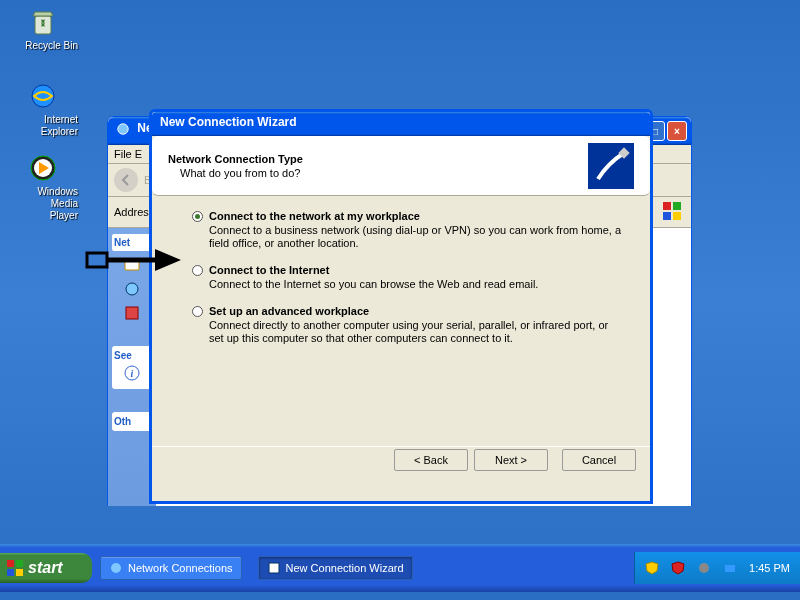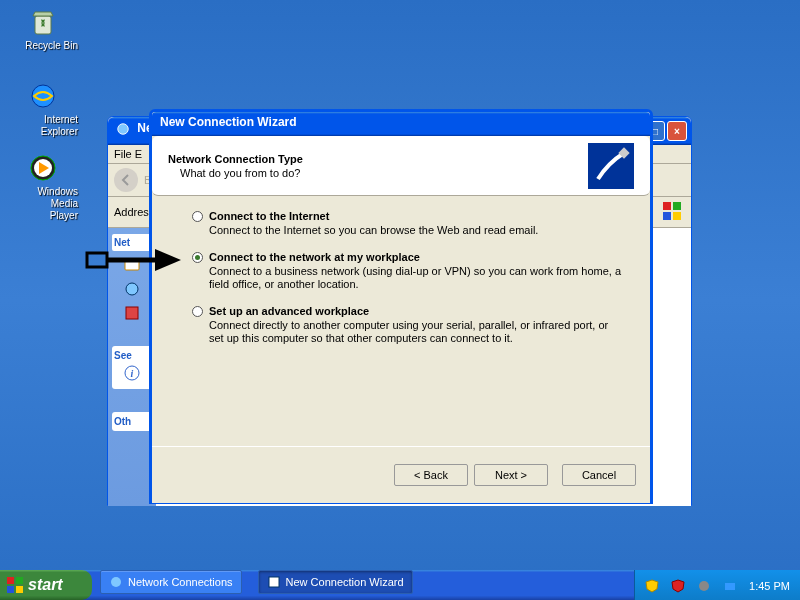--- a/index.html
+++ b/index.html
@@ -38,28 +38,28 @@
   .wiz-header .txt .t { font-weight:bold; font-size:11px; }
   .wiz-header .txt .s { font-size:11px; margin-left:12px; margin-top:2px; }
   .wiz-header .hicon { width:46px; height:46px; background:#003399; display:flex; align-items:center; justify-content:center; }
   .wiz-body { padding: 14px 28px 10px 40px; background:#ece9d8; height: 250px; }
   .opt { margin-bottom: 14px; position:relative; }
   .opt .row1 { display:flex; align-items:center; gap:6px; }
   .opt .radio { width:11px; height:11px; border-radius:50%; border:1px solid #555; background:#fff; display:flex; align-items:center; justify-content:center; flex-shrink:0; }
   .opt .radio.sel::after { content:''; width:5px; height:5px; border-radius:50%; background:#3a7a2e; }
   .opt .otitle { font-weight:bold; font-size:11px; }
   .opt .odesc { font-size:11px; margin-left:17px; margin-top:2px; line-height:13px; }
-  .wiz-footer { padding:17px 14px; border-top:1px solid #fff; display:flex; justify-content:flex-end; gap:6px; background:#ece9d8; }
+  .wiz-footer { padding:2px 14px; border-top:1px solid #fff; display:flex; justify-content:flex-end; gap:6px; background:#ece9d8; }
   .wbtn { width:74px; height:22px; background:#ece9d8; border:1px solid #999; border-radius:2px; font-size:11px; display:flex; align-items:center; justify-content:center; cursor:pointer; }
 
   
   .arrow-ann { position:absolute; left:85px; top:245px; width:100px; height:30px; }
 
   
-  .taskbar { position:absolute; left:0; bottom:0; width:800px; height:30px; background: linear-gradient(to bottom,#3c8cde 0%,#245edb 8%,#245edb 85%,#1941a5 100%); display:flex; }
+  .taskbar { position:absolute; left:0; bottom:8px; width:800px; height:48px; background: linear-gradient(to bottom,#3c8cde 0%,#245edb 8%,#245edb 85%,#1941a5 100%); display:flex; align-items:center; }
   .start { height:30px; width:92px; background: linear-gradient(to bottom,#5eac56 0%,#3c873c 8%,#3c873c 85%,#276327 100%); border-radius:0 10px 10px 0; color:#fff; font-weight:bold; font-style:italic; font-size:16px; display:flex; align-items:center; padding-left:6px; gap:4px; font-family: "Franklin Gothic Medium", Tahoma, sans-serif; }
   .start .logo { width:18px; height:18px; }
   .task-item { height:24px; margin:0 8px; padding:0 8px; background:#3980f4; border:1px solid #2b5fb0; border-radius:2px; color:#fff; font-size:11px; display:flex; align-items:center; gap:5px; box-shadow: inset 0 1px 0 rgba(255,255,255,0.2); }
   .task-item.active { background:#1d4db3; box-shadow: inset 0 1px 3px rgba(0,0,0,.4); }
   .tray { margin-left:auto; height:30px; background: linear-gradient(to bottom,#1290e9 0%,#0d7bc7 100%); padding:16px 10px; display:flex; align-items:center; gap:12px; color:#fff; font-size:11px; border-left:1px solid #0a5a9a; }
   .tray .tic { width:14px; height:14px; }
 </style>
 </head>
 <body>
 
@@ -173,31 +173,31 @@
       <svg viewBox="0 0 46 46">
           <rect width="46" height="46" fill="#003399"></rect>
           <path d="M10 36 Q20 20 36 10" stroke="#fff" stroke-width="4" fill="none"></path>
           <rect x="32" y="6" width="8" height="8" fill="#ccc" transform="rotate(45 36 10)"></rect>
         </svg>
     </div>
   </div>
   <div class="wiz-body">
     <div class="opt">
       <div class="row1">
+          <div class="radio sel"></div>
+          <div class="otitle">Connect to the network at my workplace</div>
+        </div>
+      <div class="odesc">Connect to a business network (using dial-up or VPN) so you can work from home, a field office, or another location.</div>
+    </div>
+    <div class="opt">
+      <div class="row1">
           <div class="radio"></div>
           <div class="otitle">Connect to the Internet</div>
         </div>
       <div class="odesc">Connect to the Internet so you can browse the Web and read email.</div>
-    </div>
-    <div class="opt">
-      <div class="row1">
-          <div class="radio sel"></div>
-          <div class="otitle">Connect to the network at my workplace</div>
-        </div>
-      <div class="odesc">Connect to a business network (using dial-up or VPN) so you can work from home, a field office, or another location.</div>
     </div>
     <div class="opt">
       <div class="row1">
           <div class="radio"></div>
           <div class="otitle">Set up an advanced workplace</div>
         </div>
       <div class="odesc">Connect directly to another computer using your serial, parallel, or infrared port, or set up this computer so that other computers can connect to it.</div>
     </div>
   </div>
   <div class="wiz-footer">

